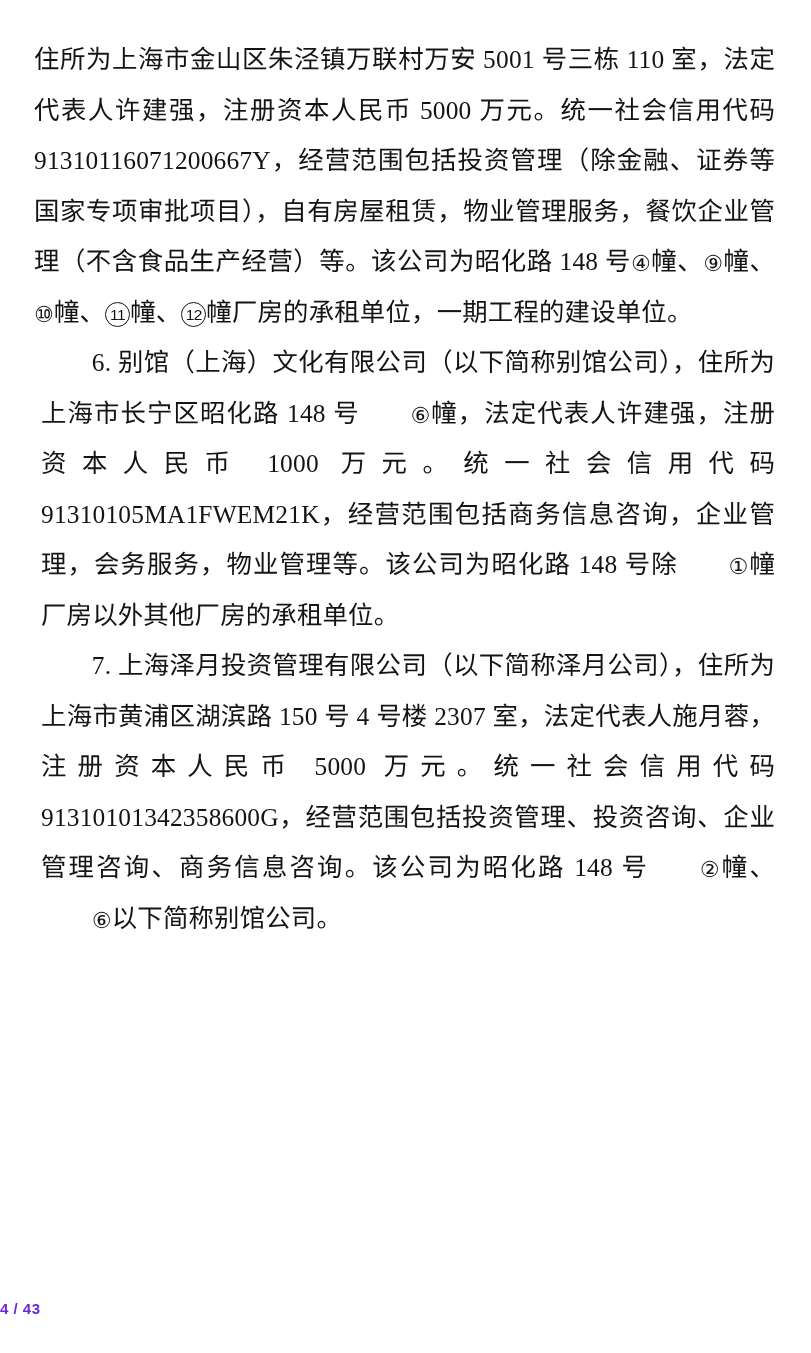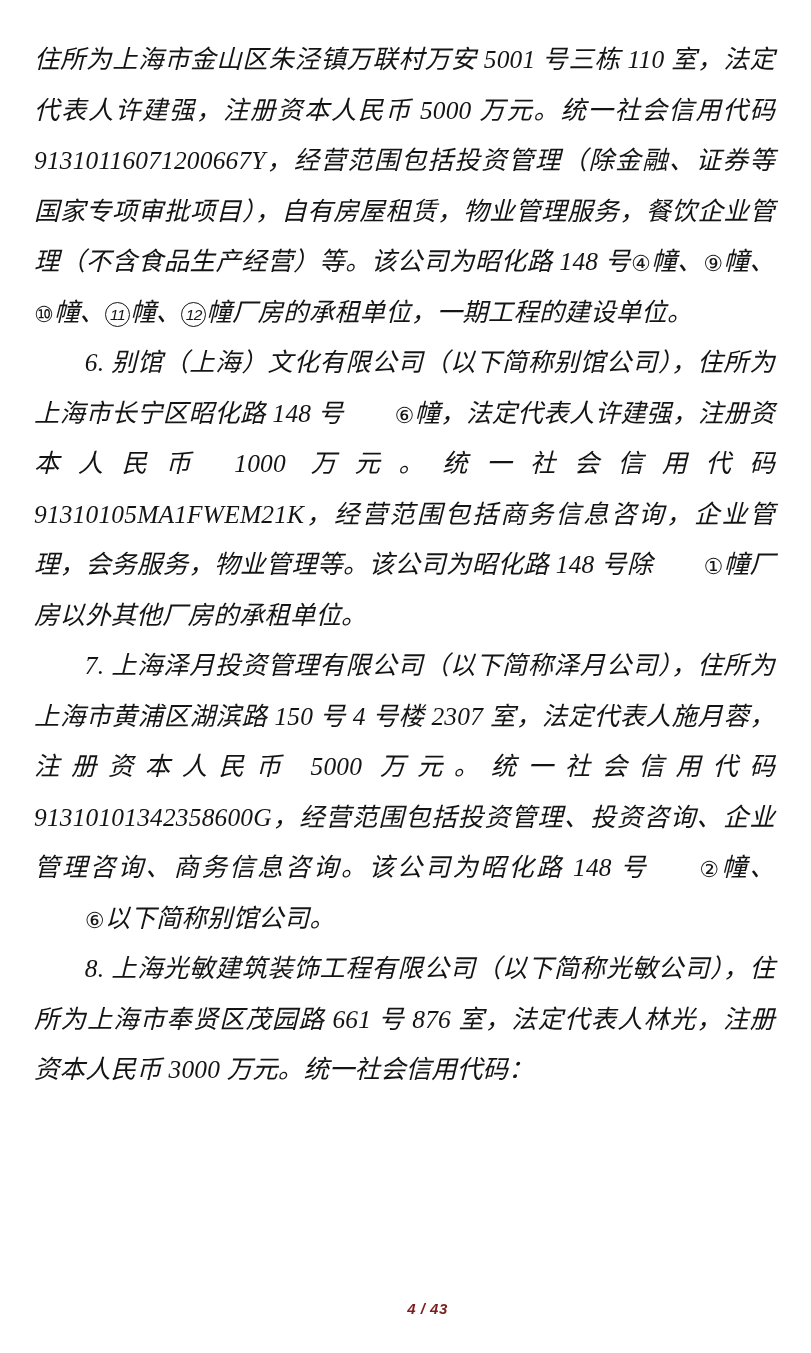--- a/index.html
+++ b/index.html
@@ -14,38 +14,38 @@
     color: #141414;
     position: relative;
     overflow: hidden;
   }
   .page {
     position: relative;
     width: 811px;
     height: 1353px;
     box-sizing: border-box;
     padding: 34px 36px 0 34px;
-    font-style: italic;
   }
   .doc-body {
     font-size: 25.4px;
     line-height: 50.5px;
     text-align: justify;
     text-justify: inter-ideograph;
     letter-spacing: 0.2px;
   }
   .para {
     margin: 0;
     text-indent: 0;
   }
   .para.indent {
     text-indent: 2em;
   }
   .para + .para {
     margin-top: 0px;
+    margin-left: 7px;
   }
   
   .circ {
     display: inline-block;
     font-family: "DejaVu Sans", sans-serif;
     font-size: 22px;
     line-height: 1;
     vertical-align: -1px;
   }
   .circ-b {
@@ -60,35 +60,32 @@
     text-align: center;
     vertical-align: 1px;
     letter-spacing: -0.5px;
     box-sizing: border-box;
   }
   .footer {
     position: absolute;
     left: 0;
     right: 0;
     bottom: 36px;
-    text-align: center;
     font-family: "Liberation Sans", sans-serif;
     font-weight: bold;
     font-size: 15px;
-    color: #7f1d1d;
+    color: #6d28d9;
     letter-spacing: 0.5px;
-    padding-left: 44px;
   }
 </style>
 </head>
 <body>
 
 <div class="page">
   <div class="doc-body" id="doc-body">
       <p class="para" id="para-5-continued"><span>住所为上海市金山区朱泾镇万联村万安 5001 号三栋 110 室，法定代表人许建强，注册资本人民币 5000 万元。统一社会信用代码 91310116071200667Y，经营范围包括投资管理（除金融、证券等国家专项审批项目），自有房屋租赁，物业管理服务，餐饮企业管理（不含食品生产经营）等。该公司为昭化路 148 号</span><span class="circ">④</span><span>幢、</span><span class="circ">⑨</span><span>幢、</span><span class="circ">⑩</span><span>幢、</span><span class="circ-b">11</span><span>幢、</span><span class="circ-b">12</span><span>幢厂房的承租单位，一期工程的建设单位。</span></p>
       <p class="para indent" id="para-6"><span>6. 别馆（上海）文化有限公司（以下简称别馆公司），住所为上海市长宁区昭化路 148 号</span><span class="circ">⑥</span><span>幢，法定代表人许建强，注册资本人民币 1000 万元。统一社会信用代码 91310105MA1FWEM21K，经营范围包括商务信息咨询，企业管理，会务服务，物业管理等。该公司为昭化路 148 号除</span><span class="circ">①</span><span>幢厂房以外其他厂房的承租单位。</span></p>
       <p class="para indent" id="para-7"><span>7. 上海泽月投资管理有限公司（以下简称泽月公司），住所为上海市黄浦区湖滨路 150 号 4 号楼 2307 室，法定代表人施月蓉，注册资本人民币 5000 万元。统一社会信用代码 91310101342358600G，经营范围包括投资管理、投资咨询、企业管理咨询、商务信息咨询。该公司为昭化路 148 号</span><span class="circ">②</span><span>幢、</span><span class="circ">⑥</span><span>以下简称别馆公司。</span></p>
-      <p class="para indent" id="para-8"><span>8. 上海光敏建筑装饰工程有限公司（以下简称光敏公司），住所为上海市奉贤区茂园路 661 号 876 室，法定代表人林光，注册资本人民币 3000 万元。统一社会信用代码：</span></p>
     </div>
   <div class="footer">
     <span>4 / 43</span>
   </div>
 </div>
 
 </body></html>

